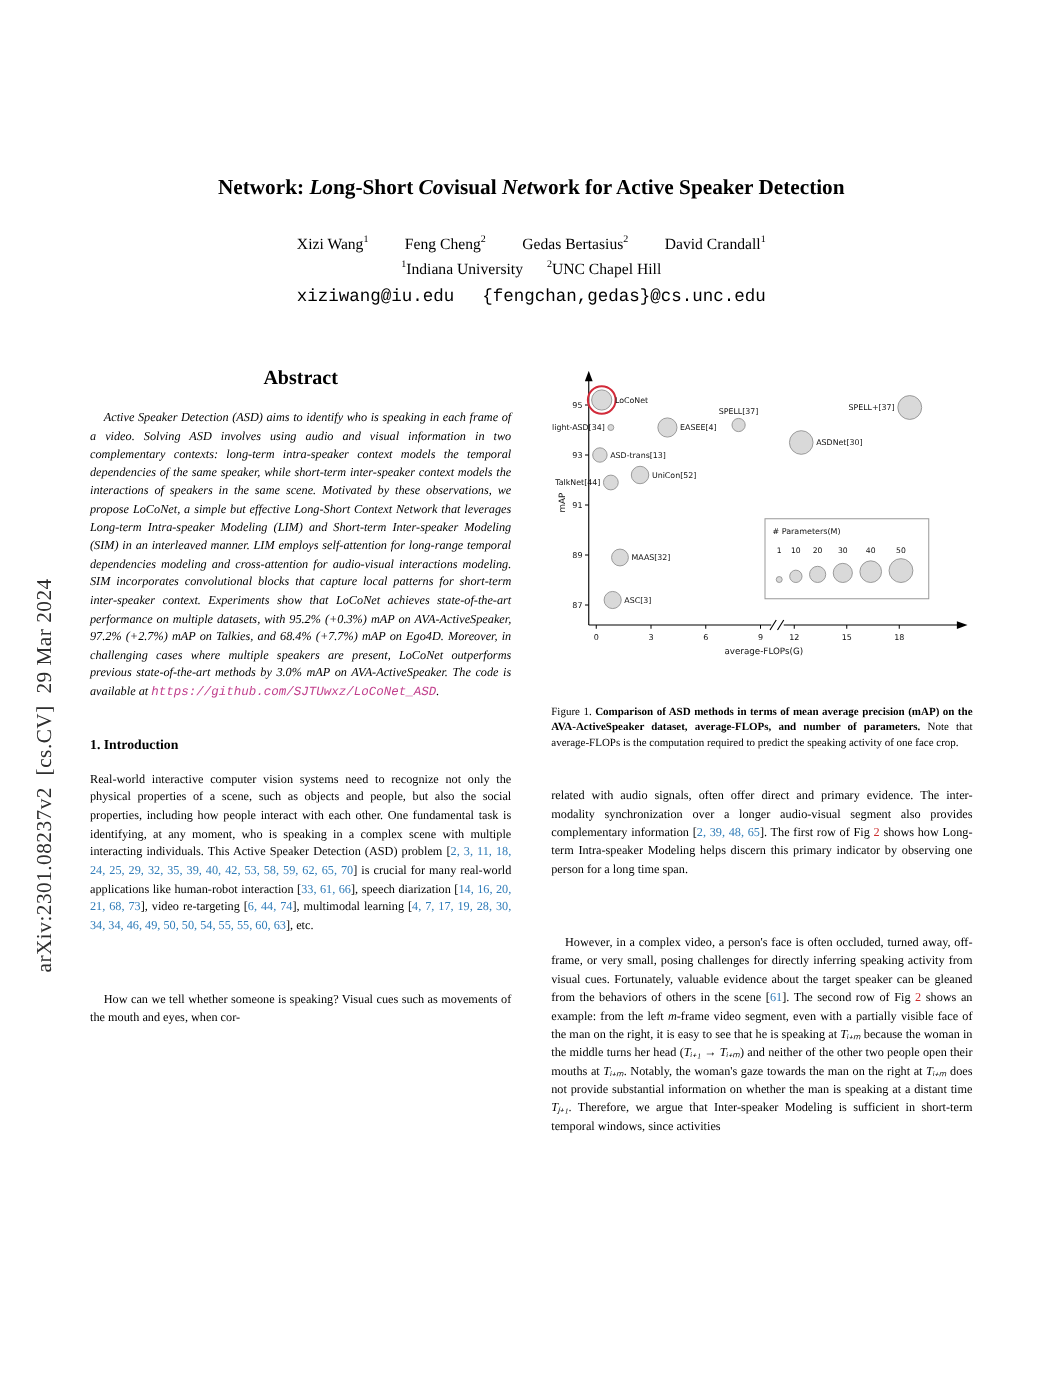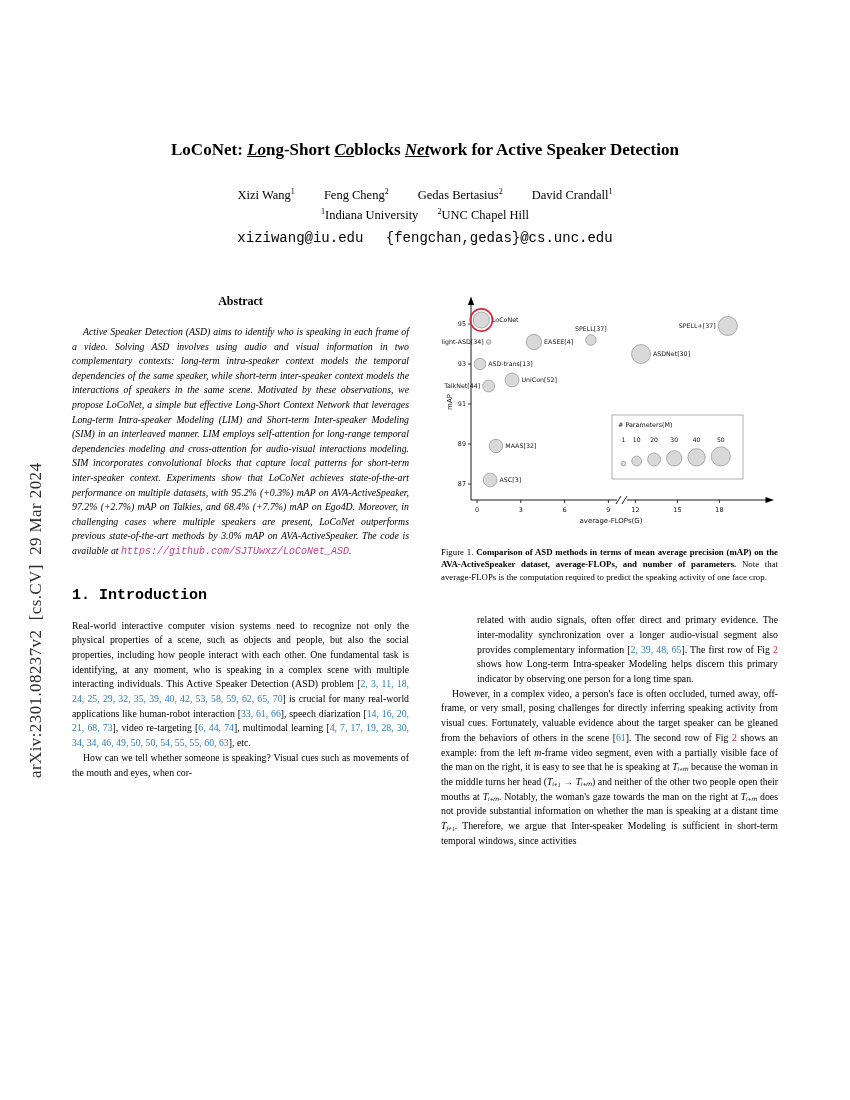--- a/index.html
+++ b/index.html
@@ -7,57 +7,57 @@
   body { font-family:"Liberation Serif", serif; color:#000; position:relative; overflow:hidden; }
   .page { position:absolute; inset:0; }
 
   
   .arxiv { position:absolute; top:778px; left:26px; transform:rotate(-90deg); transform-origin:0 0;
            font-size:17px; color:#2e2e2e; white-space:pre; letter-spacing:0.4px; }
 
   
   .hdr { padding-top:140px; text-align:center; }
   .title { font-size:17px; font-weight:bold; }
-  .title .it { font-style:italic;text-decoration:underline; }
+  .title .it { font-style:italic; }
   .authors { margin-top:28px; font-size:12.5px; }
   .author { margin:0 13px; }
   sup { vertical-align:super; font-size:8px; line-height:0; }
   .affils { margin-top:5px; font-size:12.5px; }
   .affil { margin:15px 8px; }
   .emails { margin-top:7px; font-family:"Liberation Mono", monospace; font-size:14px; }
   .email { margin:0 7px; }
 
   
   .cols { position:absolute; top:288px; left:72px; width:706px; display:flex; gap:32px; }
   .col { width:337px; }
 
-  .abs-h { text-align:center; font-size:12px; font-weight:bold; margin:6px 0 16px 0; }
+  .abs-h { text-align:center; font-size:16px; font-weight:bold; margin:6px 0 16px 0; }
   .abstract { font-style:italic; font-size:9.8px; line-height:14.6px; text-align:justify; text-indent:11px; }
-  .sec-h { font-size:15px; font-weight:bold; margin:27px 0 15px 0;font-family:Liberation Mono, monospace; }
+  .sec-h { font-size:11px; font-weight:bold; margin:27px 0 15px 0; }
   .body { font-size:9.8px; line-height:14.7px; text-align:justify; }
-  .indent { text-indent:11px; }
+  .indent { text-indent:11px;margin-top:44px; }
 
   figure { margin:2px 0 0 0; }
-  figcaption { margin-top:12px; font-size:8.8px; line-height:12.4px; text-align:justify; }
-  .col .body:first-of-type { margin-top:30px;margin-left:36px; }
+  figcaption { margin-top:28px; font-size:8.8px; line-height:12.4px; text-align:justify; }
+  .col .body:first-of-type { margin-top:30px; }
 
   
   .sg-b { font-weight:bold; }
   .sg-m { font-style:italic; }
   .sg-l { font-family:"Liberation Mono", monospace; font-size:10px; font-style:italic; }
 </style>
 </head>
 <body>
 
 <div class="page">
 
   <div class="arxiv">arXiv:2301.08237v2  [cs.CV]  29 Mar 2024</div>
 
   <header class="hdr">
-    <h1 class="title"><span>LoCoNet: </span><span class="it">Lo</span><span>ng-Short </span><span class="it">Co</span><span>blocks </span><span class="it">Net</span><span>work for Active Speaker Detection</span></h1>
+    <h1 class="title"><span>Network: </span><span class="it">Lo</span><span>ng-Short </span><span class="it">Co</span><span>visual </span><span class="it">Net</span><span>work for Active Speaker Detection</span></h1>
 
     <div class="authors">
       <span class="author"><span>Xizi Wang</span><sup>1</sup></span>
       <span class="author"><span>Feng Cheng</span><sup>2</sup></span>
       <span class="author"><span>Gedas Bertasius</span><sup>2</sup></span>
       <span class="author"><span>David Crandall</span><sup>1</sup></span>
     </div>
 
     <div class="affils">
       <span class="affil"><sup>1</sup><span>Indiana University</span></span>

